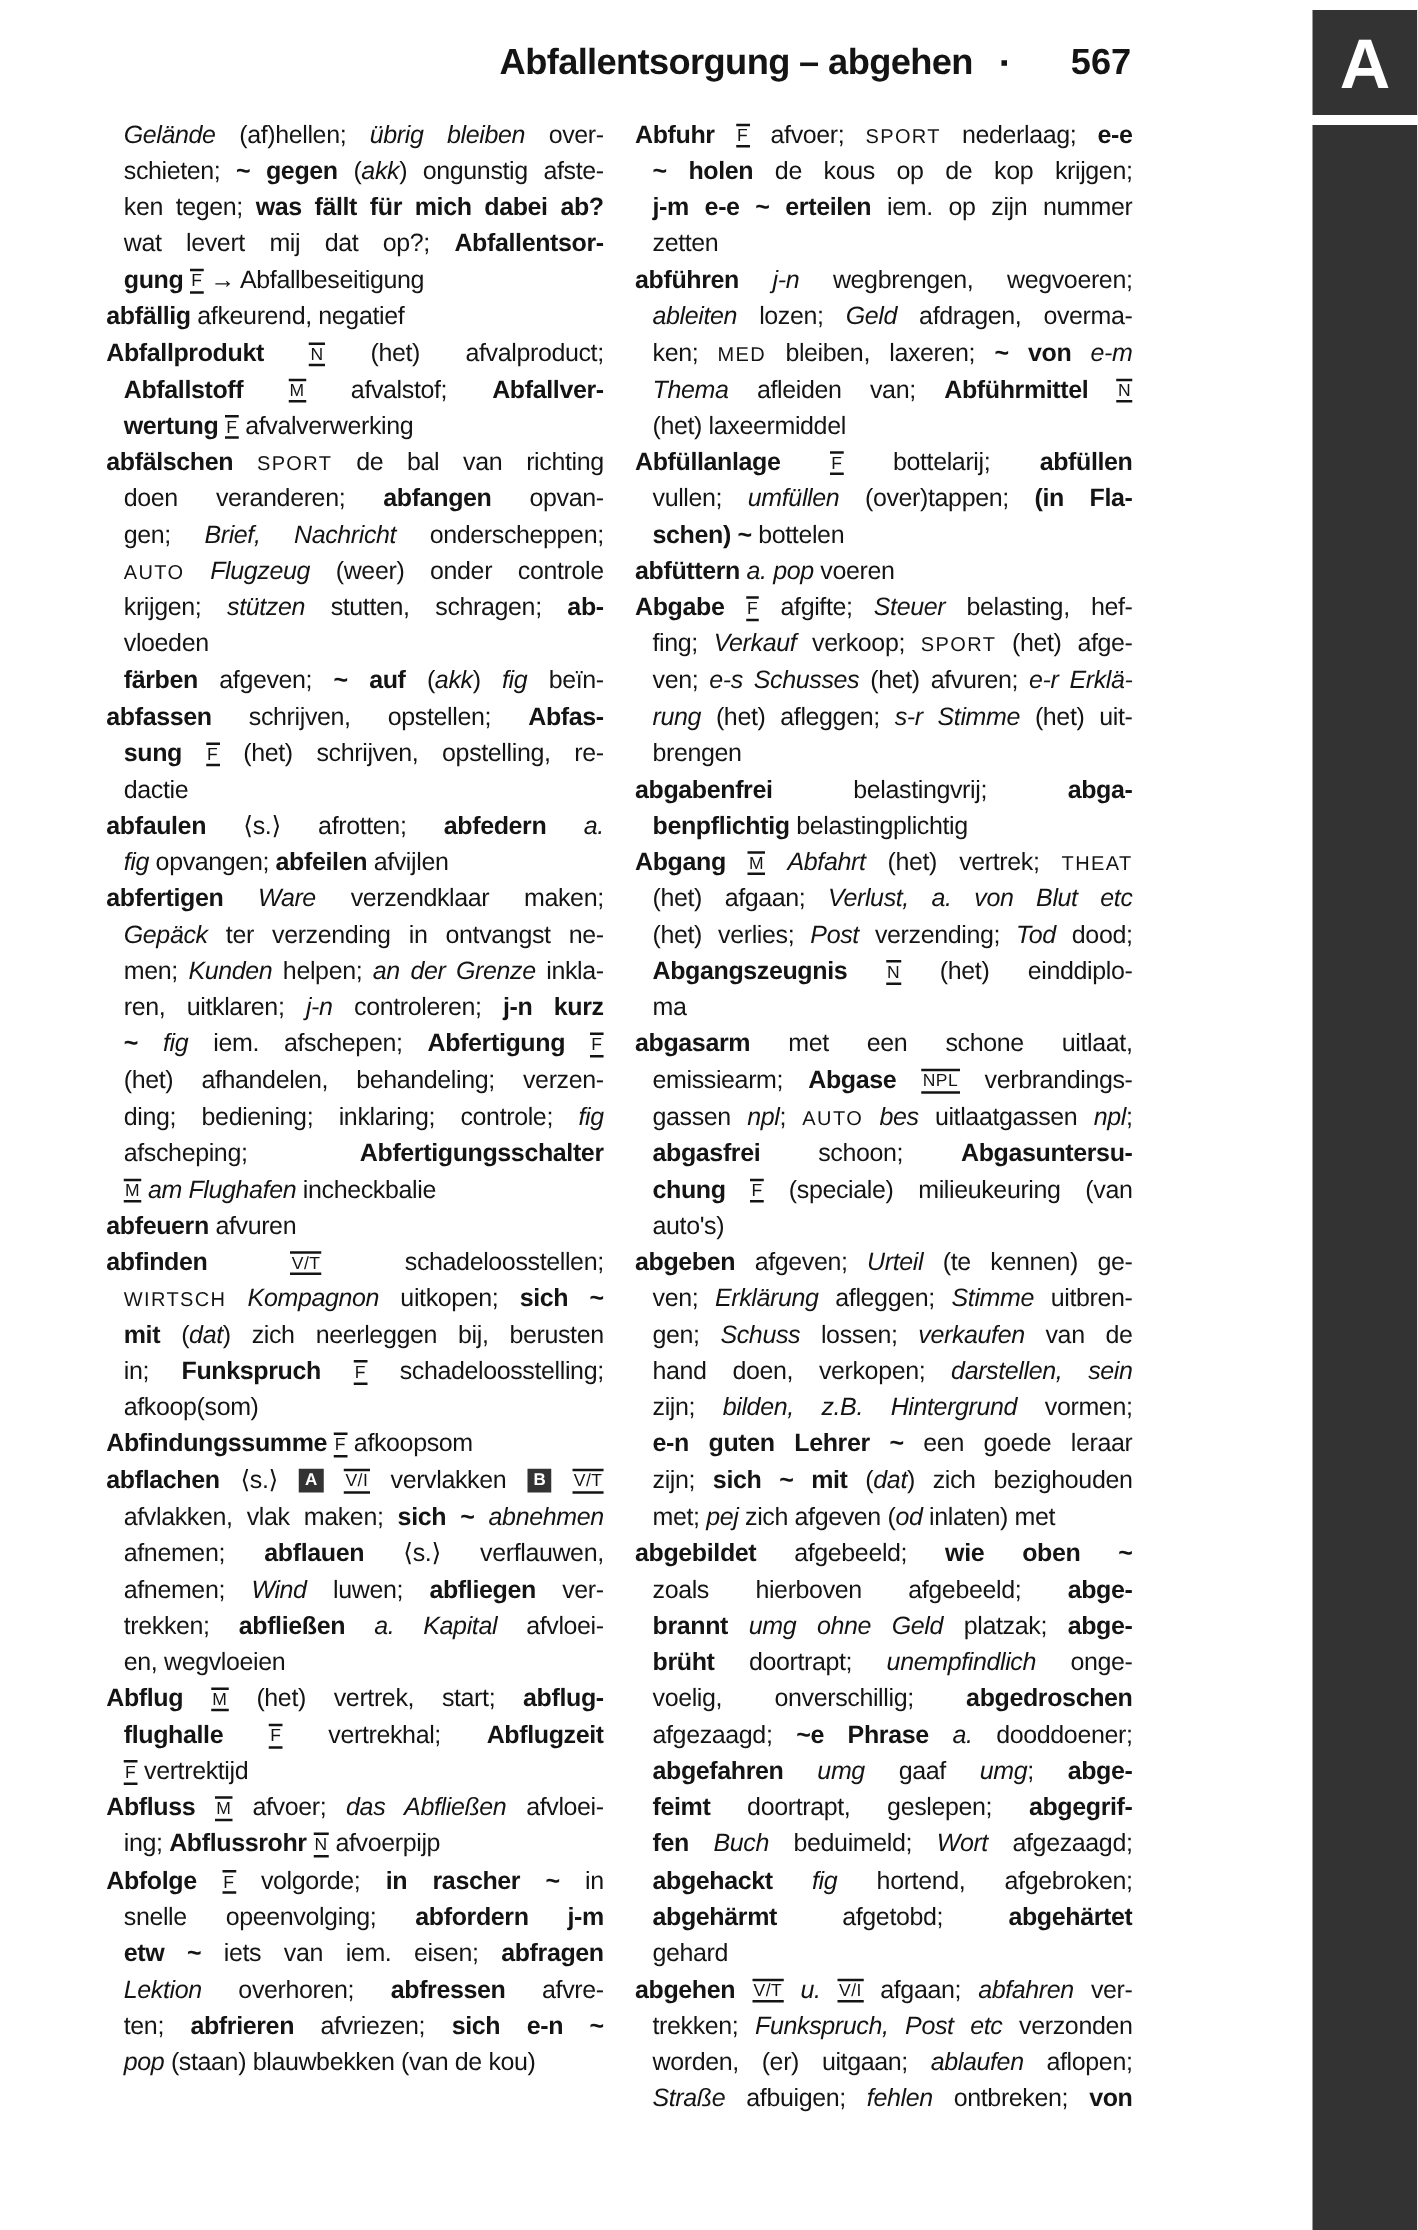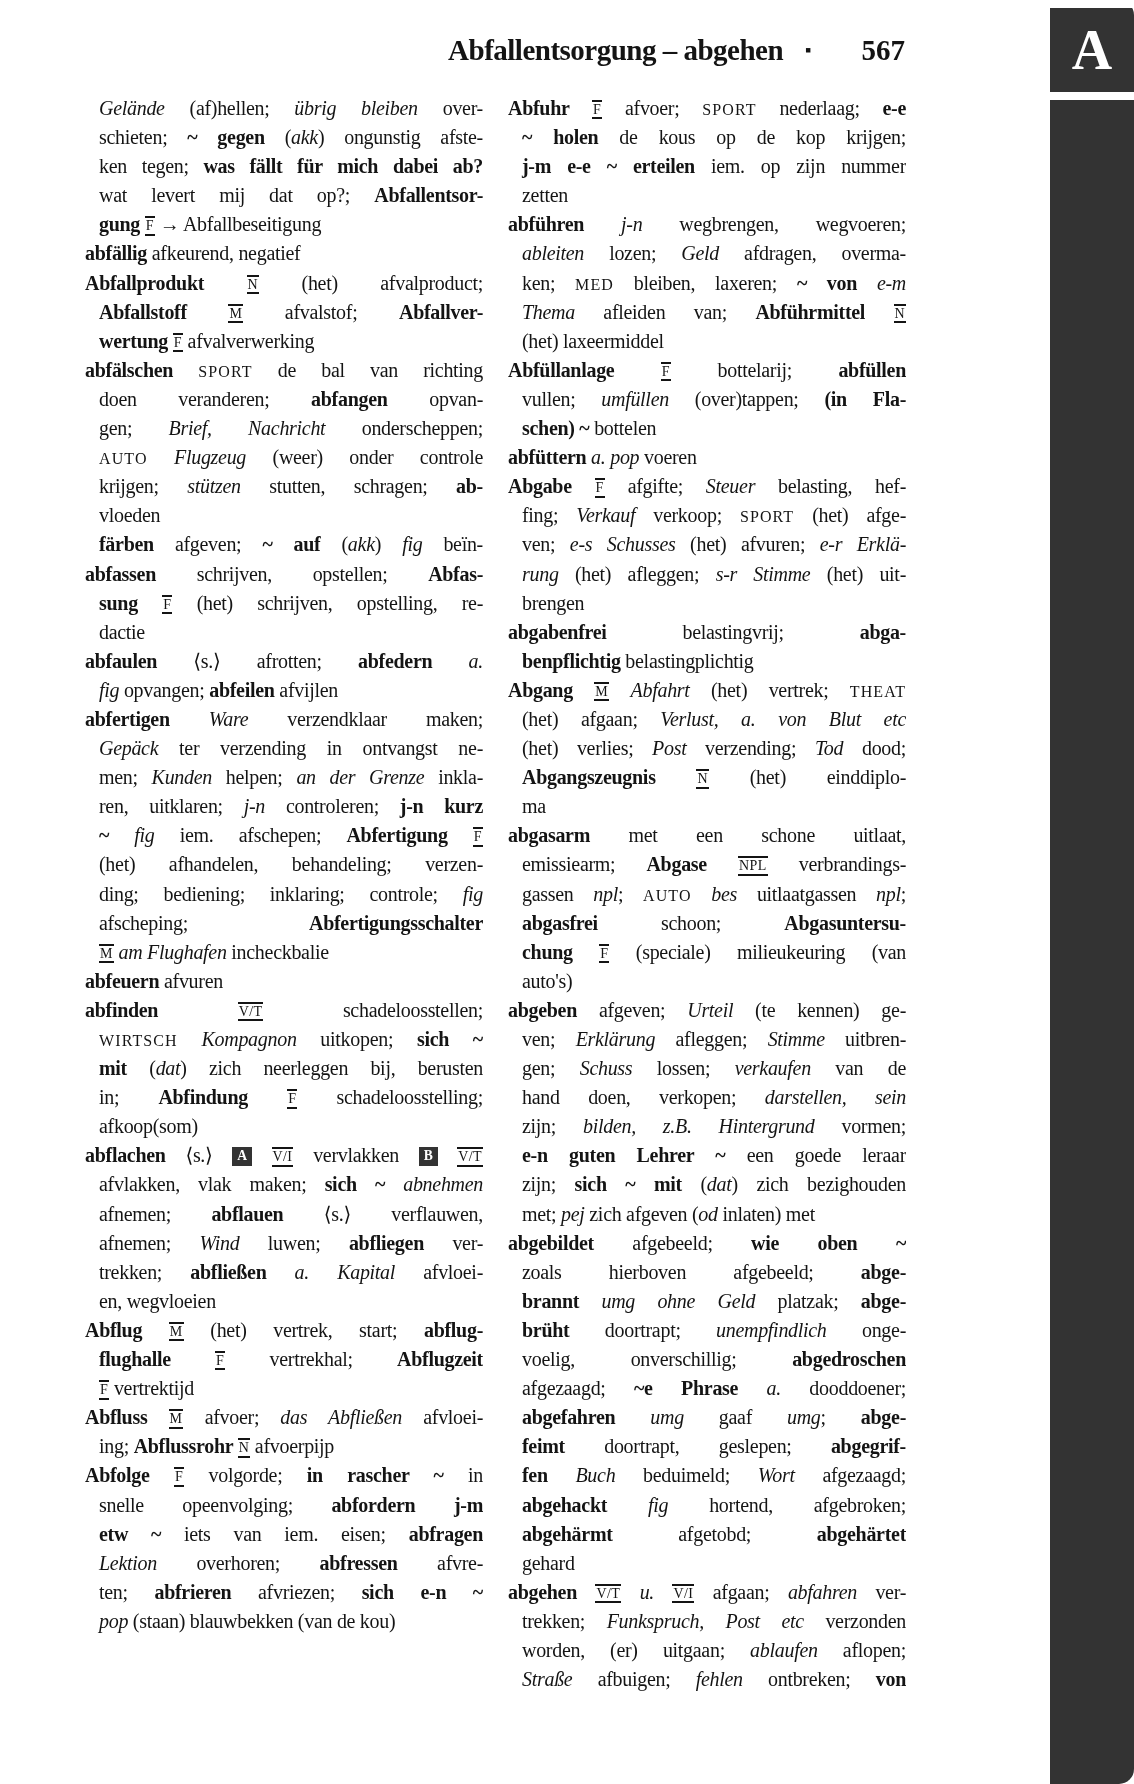--- a/index.html
+++ b/index.html
@@ -1,17 +1,17 @@
 <!DOCTYPE html>
 <html><head>
 <meta charset="utf-8">
 <style>
   html,body{margin:0;padding:0;background:#ffffff;}
   .page{position:relative;width:1134px;height:1784px;background:#ffffff;overflow:hidden;
-        font-family:Liberation Serif, serif;color:#141414;border-radius:15px;}
+        font-family:Liberation Sans, sans-serif;color:#141414;}
   
   .header{position:absolute;top:34px;right:229px;display:flex;align-items:center;gap:22px;}
   .htitle{font-weight:bold;font-size:29px;letter-spacing:-0.5px;white-space:nowrap;}
   .hbullet{font-size:18px;line-height:1;transform:translateY(-1px);}
   .hpage{font-weight:bold;font-size:29px;margin-left:28px;}
   
   .letter-tab{position:absolute;left:1050px;top:8px;width:84px;height:84px;background:#333333;
               color:#ffffff;font-size:56px;font-weight:bold;display:flex;align-items:center;justify-content:center;}
   .letter-bar{position:absolute;left:1050px;top:100px;width:84px;height:1684px;background:#333333;}
   
@@ -68,22 +68,23 @@
       <div class="line ind"><span class="seg-r">ren, uitklaren; </span><span class="seg-i">j-n </span><span class="seg-r">controleren; </span><span class="seg-b">j-n kurz</span></div>
       <div class="line ind"><span class="seg-b">~ </span><span class="seg-i">fig </span><span class="seg-r">iem. afschepen; </span><span class="seg-b">Abfertigung </span><span class="seg-g">F</span></div>
       <div class="line ind"><span class="seg-r">(het) afhandelen, behandeling; verzen-</span></div>
       <div class="line ind"><span class="seg-r">ding; bediening; inklaring; controle; </span><span class="seg-i">fig</span></div>
       <div class="line ind"><span class="seg-r">afscheping; </span><span class="seg-b">Abfertigungsschalter</span></div>
       <div class="line ind nojust"><span class="seg-g">M</span><span class="seg-r"> </span><span class="seg-i">am Flughafen </span><span class="seg-r">incheckbalie</span></div>
       <div class="line nojust"><span class="seg-b">abfeuern </span><span class="seg-r">afvuren</span></div>
       <div class="line"><span class="seg-b">abfinden </span><span class="seg-g">V/T</span><span class="seg-r"> schadeloosstellen;</span></div>
       <div class="line ind"><span class="seg-sc">WIRTSCH</span><span class="seg-r"> </span><span class="seg-i">Kompagnon </span><span class="seg-r">uitkopen; </span><span class="seg-b">sich ~</span></div>
       <div class="line ind"><span class="seg-b">mit </span><span class="seg-r">(</span><span class="seg-i">dat</span><span class="seg-r">) zich neerleggen bij, berusten</span></div>
-      <div class="line ind"><span class="seg-r">in; </span><span class="seg-b">Abfindung </span><span class="seg-g">F</span><span class="seg-r"> schadeloosstelling;</span></div>
+      <div class="line ind"><span class="seg-r">in; </span><span class="seg-b">Funkspruch </span><span class="seg-g">F</span><span class="seg-r"> schadeloosstelling;</span></div>
       <div class="line ind nojust"><span class="seg-r">afkoop(som)</span></div>
+      <div class="line nojust"><span class="seg-b">Abfindungssumme </span><span class="seg-g">F</span><span class="seg-r"> afkoopsom</span></div>
       <div class="line"><span class="seg-b">abflachen </span><span class="seg-r">⟨s.⟩ </span><span class="seg-bx">A</span><span class="seg-r"> </span><span class="seg-g">V/I</span><span class="seg-r"> vervlakken </span><span class="seg-bx">B</span><span class="seg-r"> </span><span class="seg-g">V/T</span></div>
       <div class="line ind"><span class="seg-r">afvlakken, vlak maken; </span><span class="seg-b">sich ~ </span><span class="seg-i">abnehmen</span></div>
       <div class="line ind"><span class="seg-r">afnemen; </span><span class="seg-b">abflauen </span><span class="seg-r">⟨s.⟩ verflauwen,</span></div>
       <div class="line ind"><span class="seg-r">afnemen; </span><span class="seg-i">Wind </span><span class="seg-r">luwen; </span><span class="seg-b">abfliegen </span><span class="seg-r">ver-</span></div>
       <div class="line ind"><span class="seg-r">trekken; </span><span class="seg-b">abfließen </span><span class="seg-i">a. Kapital </span><span class="seg-r">afvloei-</span></div>
       <div class="line ind nojust"><span class="seg-r">en, wegvloeien</span></div>
       <div class="line"><span class="seg-b">Abflug </span><span class="seg-g">M</span><span class="seg-r"> (het) vertrek, start; </span><span class="seg-b">abflug-</span></div>
       <div class="line ind"><span class="seg-b">flughalle </span><span class="seg-g">F</span><span class="seg-r"> vertrekhal; </span><span class="seg-b">Abflugzeit</span></div>
       <div class="line ind nojust"><span class="seg-g">F</span><span class="seg-r"> vertrektijd</span></div>
       <div class="line"><span class="seg-b">Abfluss </span><span class="seg-g">M</span><span class="seg-r"> afvoer; </span><span class="seg-i">das Abfließen </span><span class="seg-r">afvloei-</span></div>

